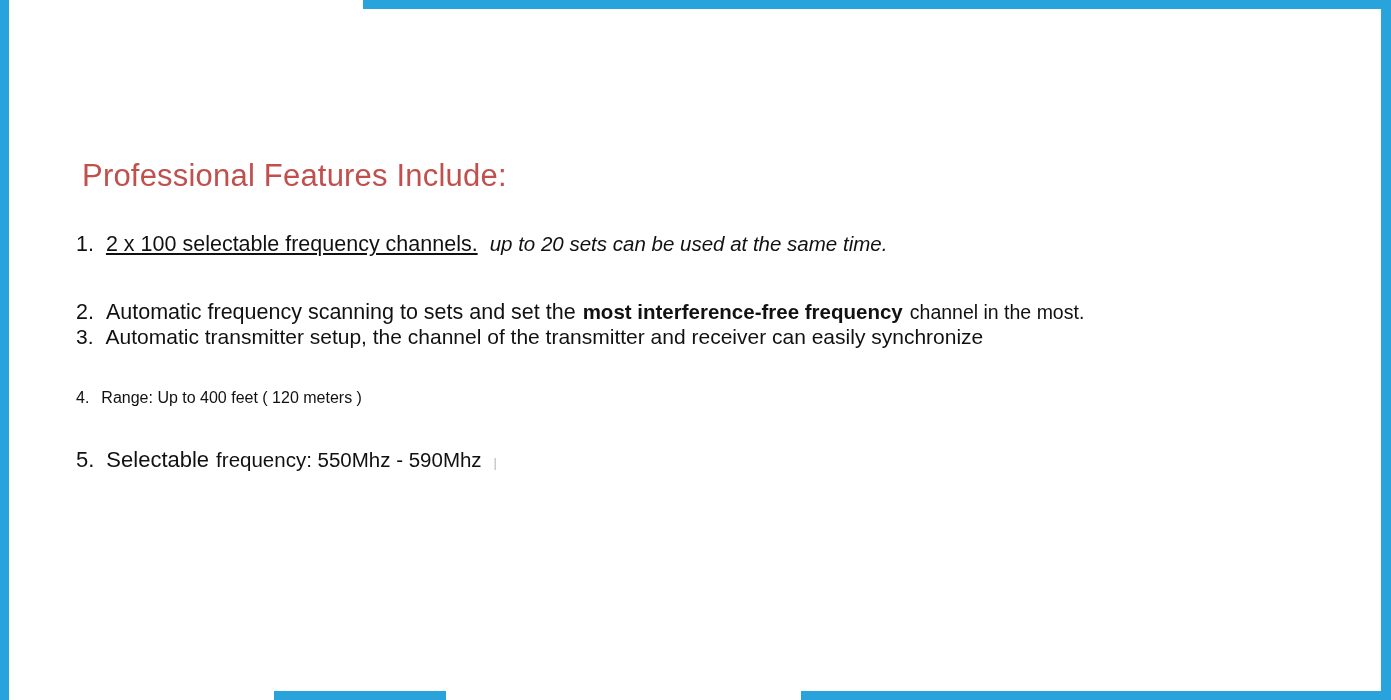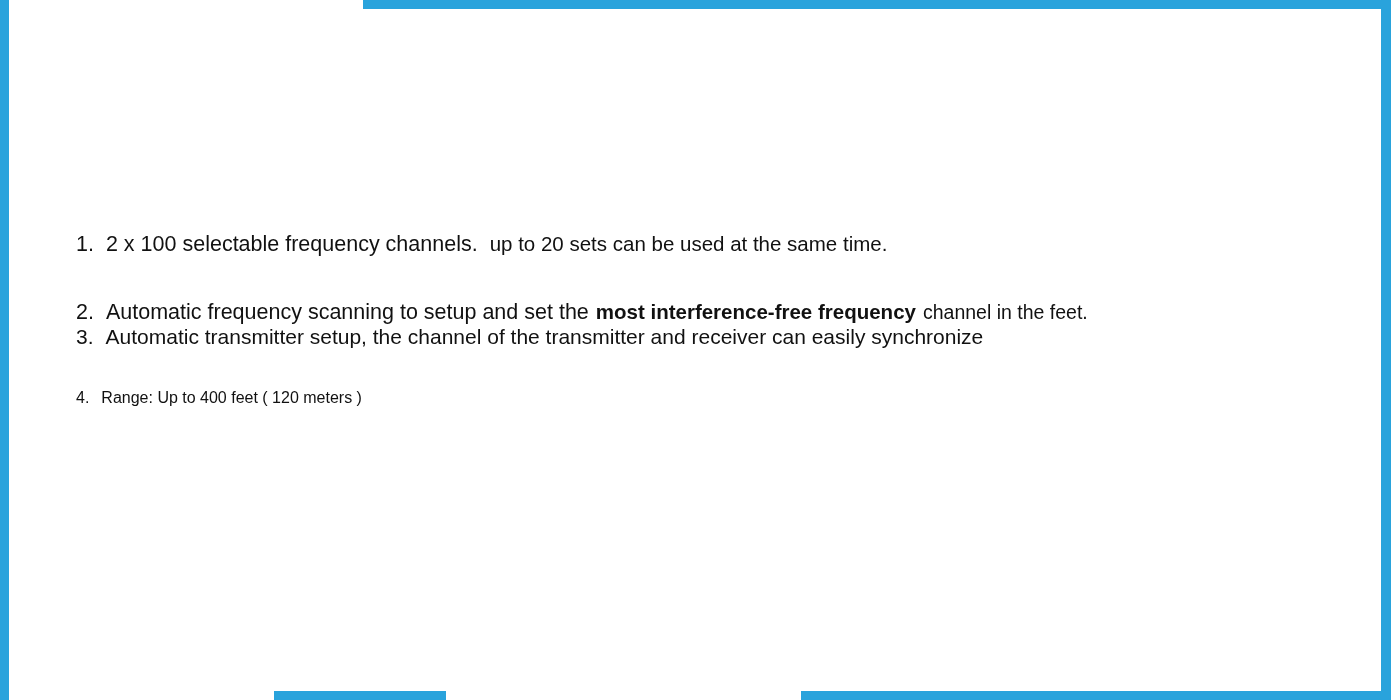--- a/index.html
+++ b/index.html
@@ -111,22 +111,22 @@
     white-space: nowrap;
   }
 
   .item-num {
     display: inline-block;
     color: #111111;
   }
 
   
   .li1 { font-size: 21.5px; top: 0px; }
-  .li1 .seg-a { font-size: 21.5px; }
-  .li1 .seg-b { font-size: 20.5px; }
+  .li1 .seg-a { font-size: 21.5px; text-decoration: underline; }
+  .li1 .seg-b { font-size: 20.5px; font-style: italic; }
 
   .li2 { font-size: 21.5px; margin-top: 43px; }
   .li2 .seg-a { font-size: 21.5px; }
   .li2 .seg-b { font-size: 20.5px; font-weight: bold; }
   .li2 .seg-c { font-size: 19.5px; }
 
   .li3 { font-size: 21px; }
   .li4 { font-size: 16px; margin-top: 40px; }
 
   .li5 { font-size: 22px; margin-top: 40px; }
@@ -144,35 +144,39 @@
   <div class="border-top"></div>
   <div class="border-top-gap"></div>
   <div class="border-left"></div>
   <div class="border-right"></div>
   <div class="border-bottom"></div>
   <div class="border-bottom-gap-a"></div>
   <div class="border-bottom-gap-b"></div>
 
   <div class="content">
 
+    <div class="title">Professional Features Include:</div>
 
     <div class="list">
 
       <div class="list-item li1">
         <span class="item-num">1.</span><span class="sp-wide"></span><span class="seg-a">2 x 100 selectable frequency channels.</span><span class="sp-wide"></span><span class="seg-b">up to 20 sets can be used at the same time.</span>
       </div>
 
       <div class="list-item li2">
-        <span class="item-num">2.</span><span class="sp-wide"></span><span class="seg-a">Automatic frequency scanning to setup and set the</span><span class="sp"></span><span class="seg-b">most interference-free frequency</span><span class="sp"></span><span class="seg-c">channel in the feet.</span>
+        <span class="item-num">2.</span><span class="sp-wide"></span><span class="seg-a">Automatic frequency scanning to sets and set the</span><span class="sp"></span><span class="seg-b">most interference-free frequency</span><span class="sp"></span><span class="seg-c">channel in the most.</span>
       </div>
 
       <div class="list-item li3">
         <span class="item-num">3.</span><span class="sp-wide"></span><span class="seg-a">Automatic transmitter setup, the channel of the transmitter and receiver can easily synchronize</span>
       </div>
 
       <div class="list-item li4">
         <span class="item-num">4.</span><span class="sp-wide"></span><span class="seg-a">Range: Up to 400 feet ( 120 meters )</span>
       </div>
 
+      <div class="list-item li5">
+        <span class="item-num">5.</span><span class="sp-wide"></span><span class="seg-a">Selectable</span><span class="sp"></span><span class="seg-b">frequency: 550Mhz - 590Mhz</span><span class="sp-wide"></span><span class="tail">|</span>
+      </div>
 
     </div>
   </div>
 </div>
 
 </body></html>

